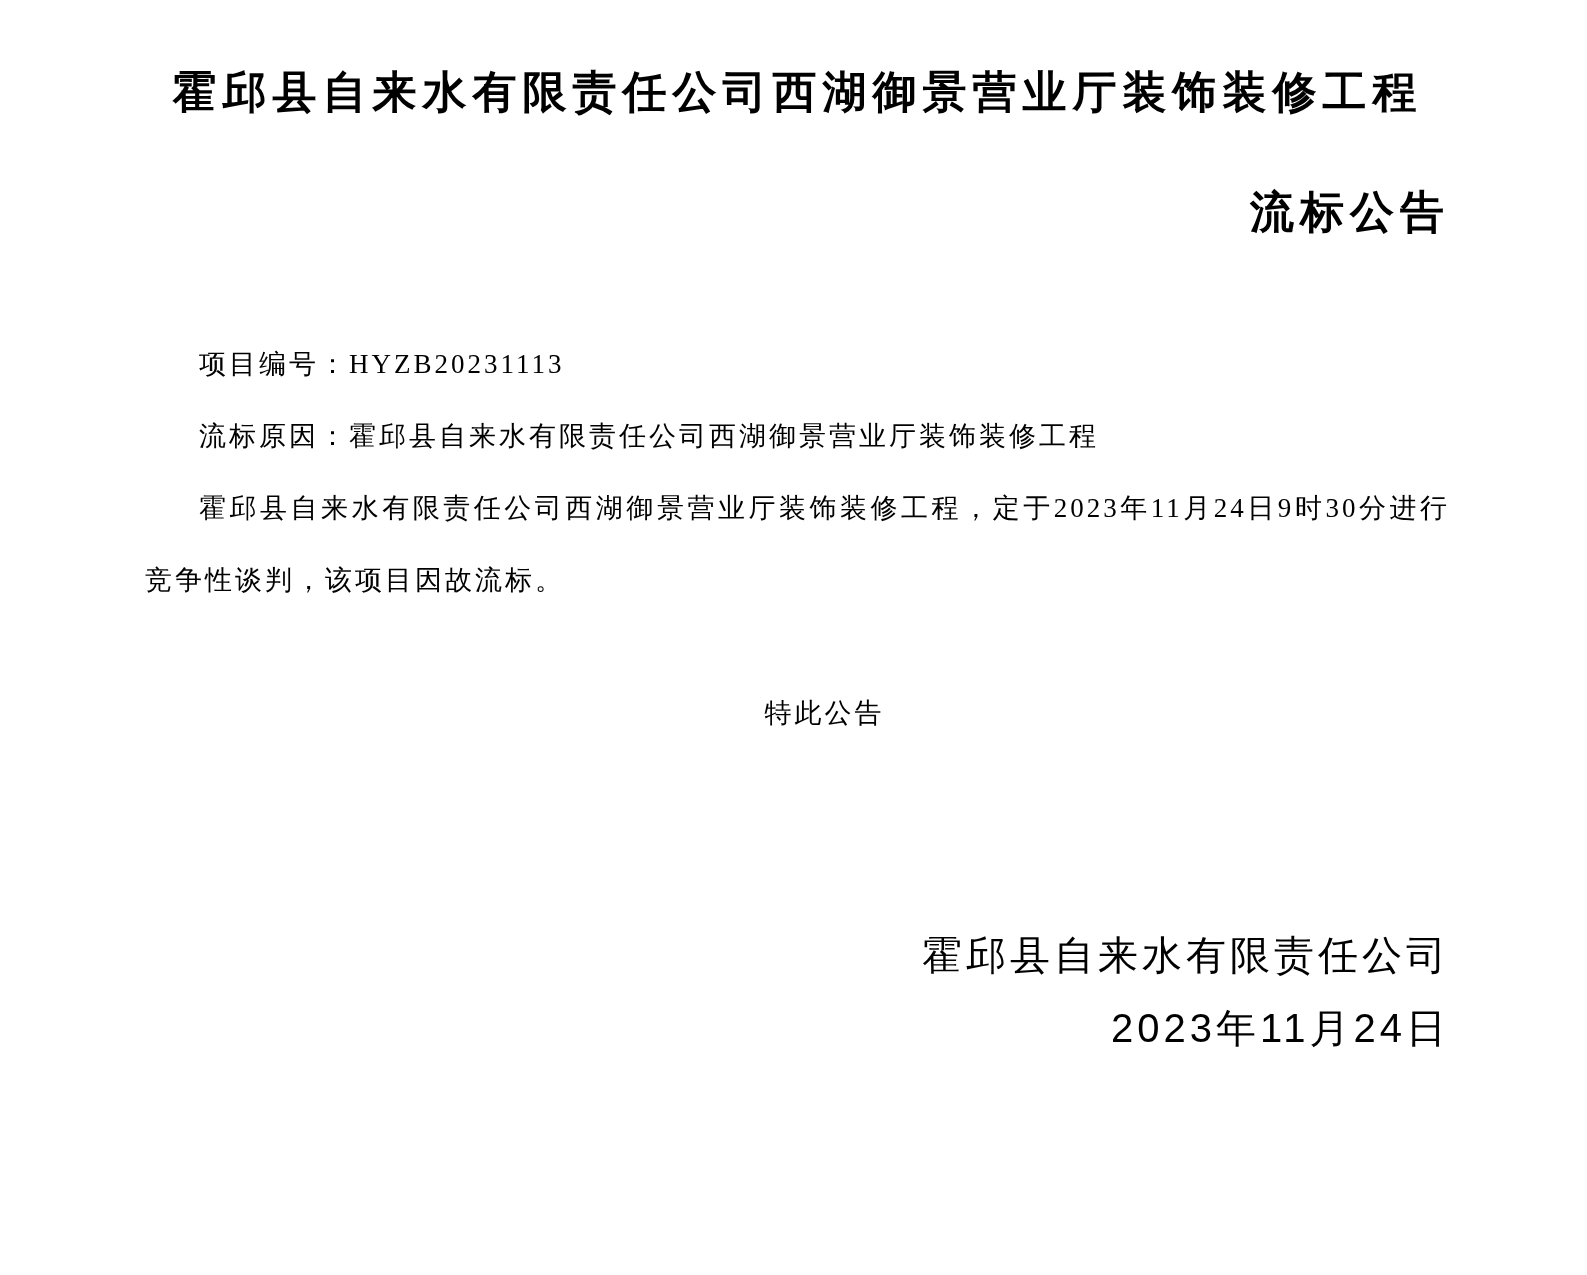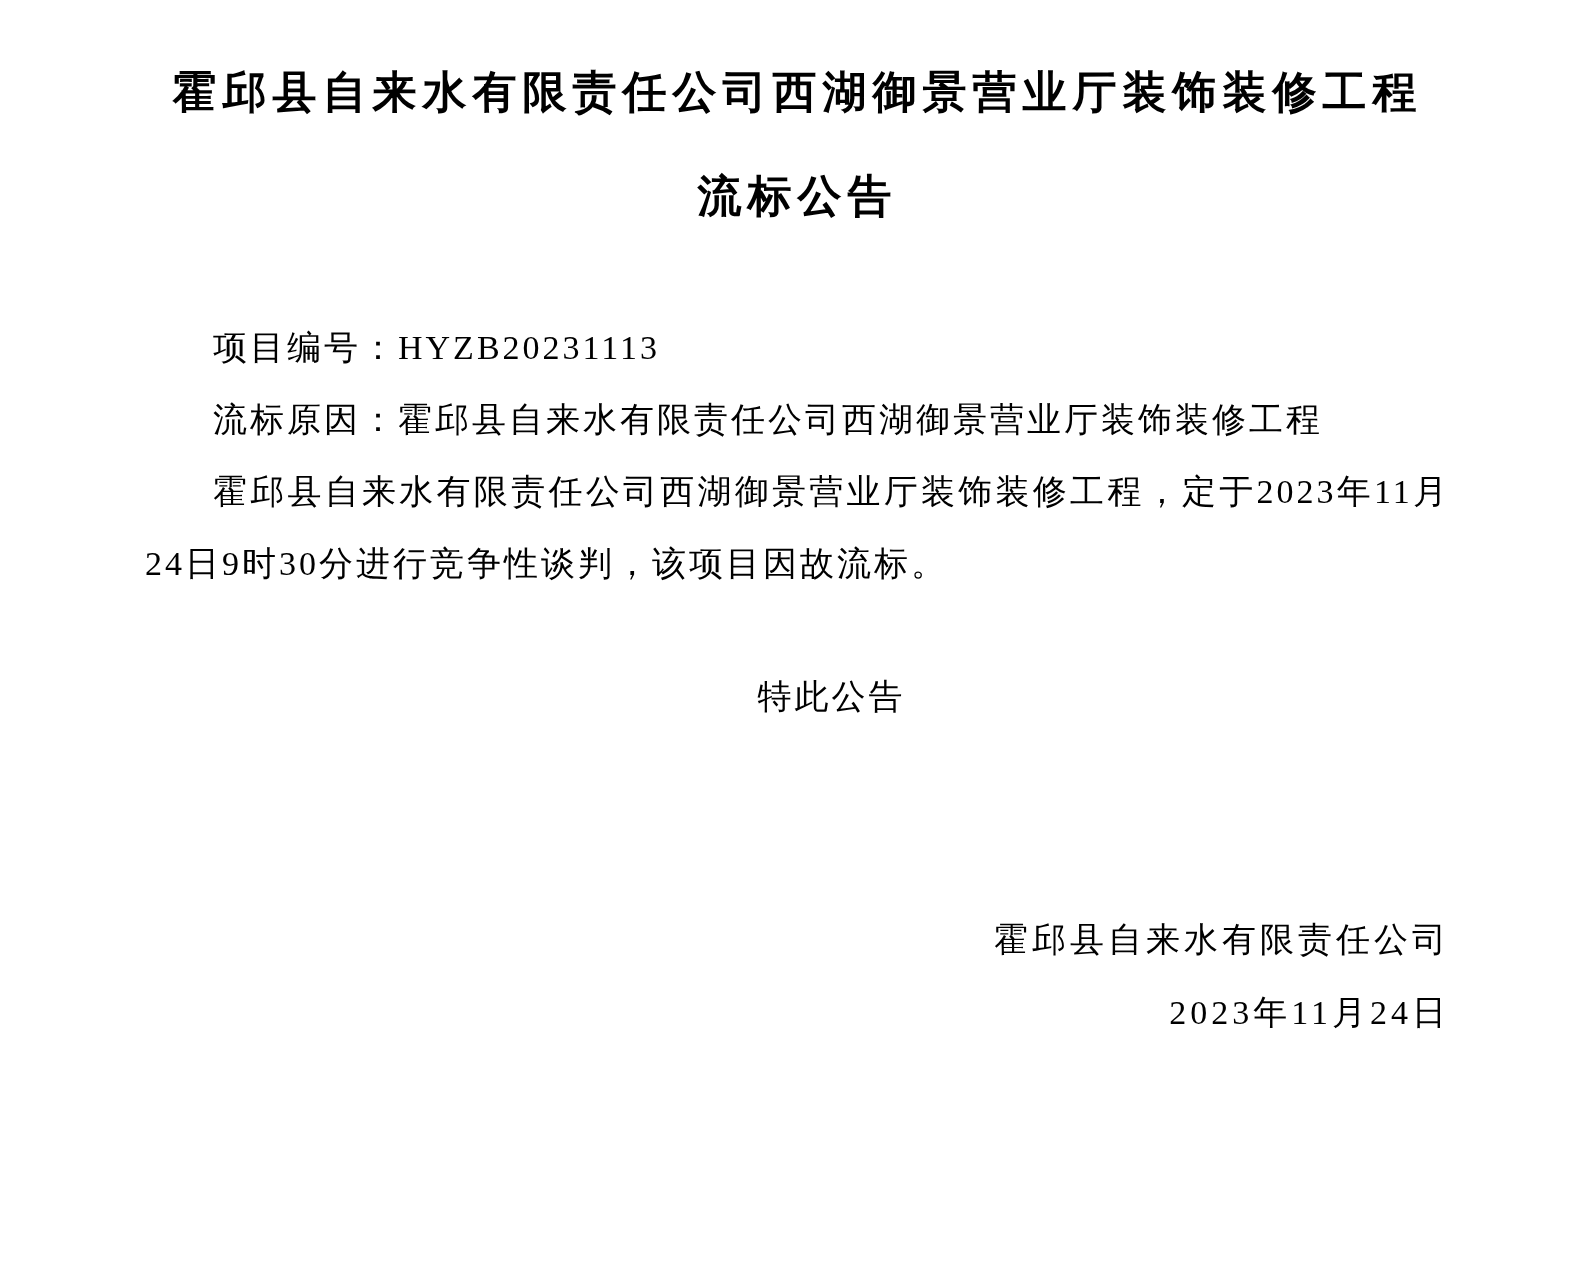--- a/index.html
+++ b/index.html
@@ -20,47 +20,48 @@
   .doc-title {
     font-family: "Liberation Sans", "DejaVu Sans", sans-serif;
     font-weight: bold;
     font-size: 44px;
     letter-spacing: 6px;
     text-align: center;
     color: #000000;
   }
   .title-line1 {
     line-height: 52px;
-    margin-bottom: 52px;
+    margin-bottom: 68px;
     white-space: nowrap;
   }
   .title-line2 {
     line-height: 52px;
+    text-align: right;
   }
   .doc-body {
     margin-top: 90px;
     font-family: "Liberation Serif", "DejaVu Serif", serif;
-    font-size: 34px;
+    font-size: 27px;
     line-height: 72px;
     letter-spacing: 3px;
     text-align: justify;
     color: #000000;
   }
   .para {
     margin: 0;
     text-indent: 2em;
   }
   .para.closing {
     margin-top: 61px;
     text-align: center;
   }
   .signature {
     margin-top: 170px;
-    font-family: Liberation Serif, serif;
-    font-size: 34px;
+    font-family: Liberation Sans, sans-serif;
+    font-size: 40px;
     line-height: 73px;
     letter-spacing: 4px;
     text-align: right;
     color: #000000;
   }
   .sig-line {
     white-space: nowrap;
   }
 </style>
 </head>

